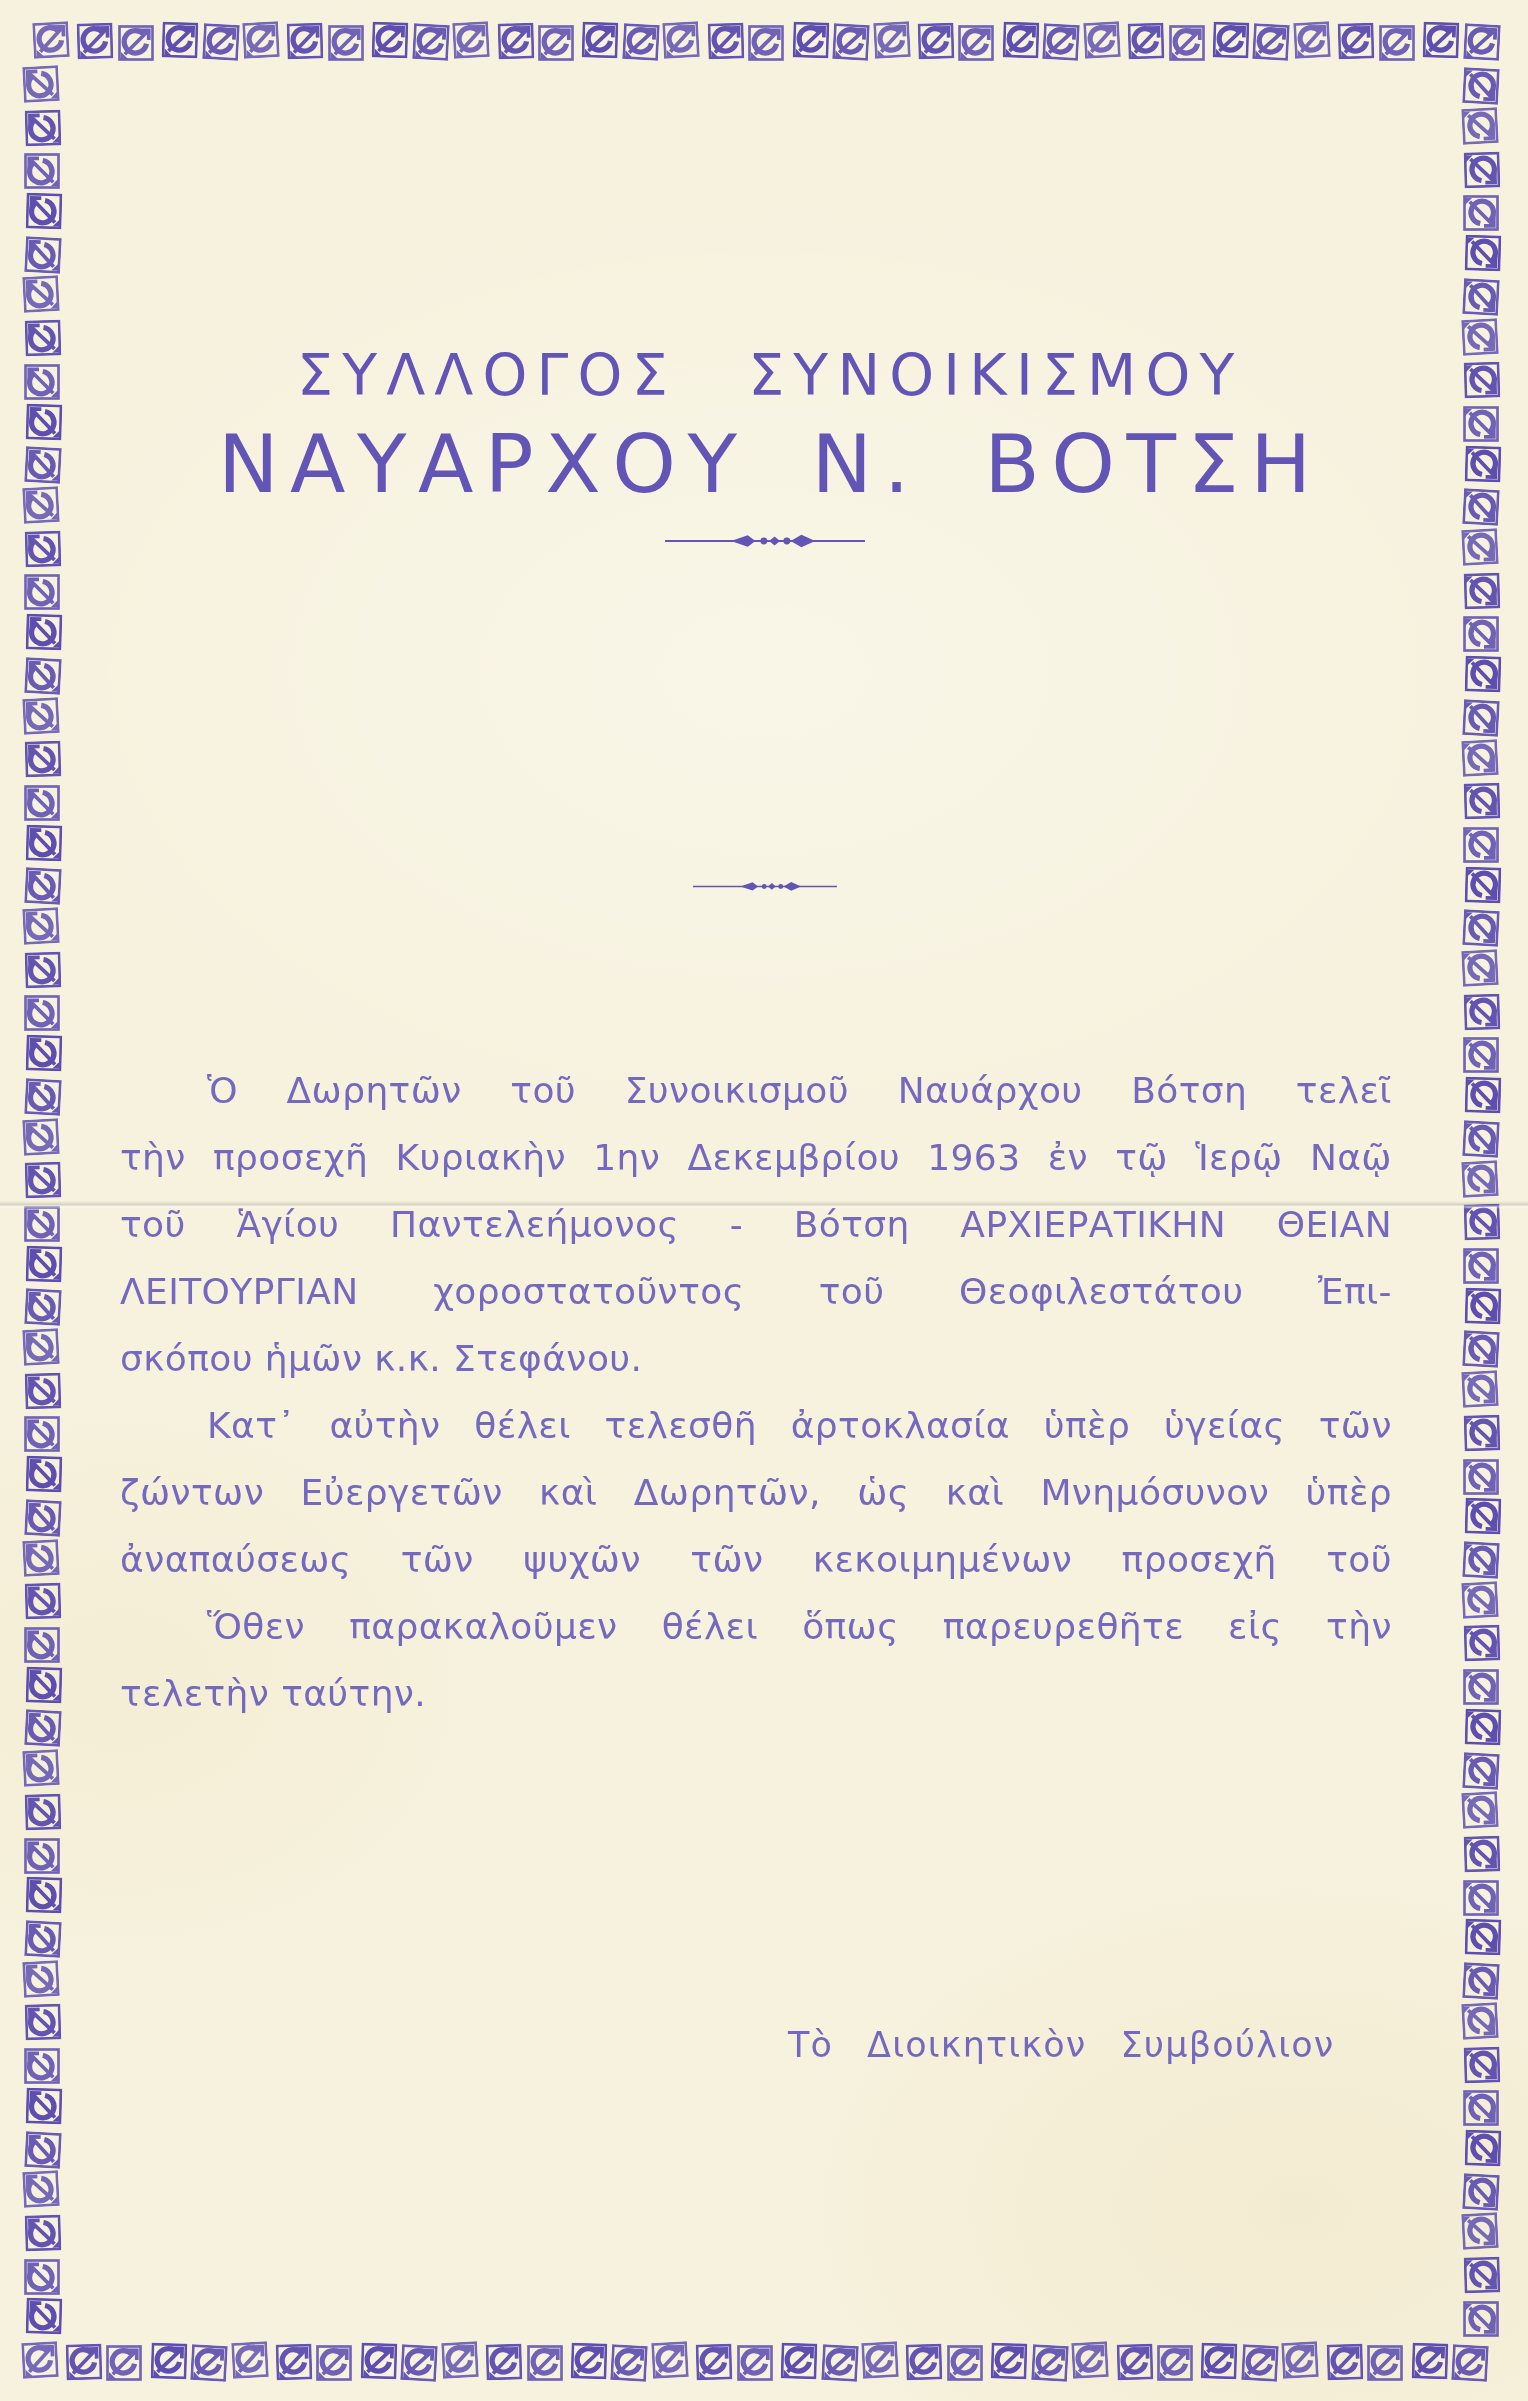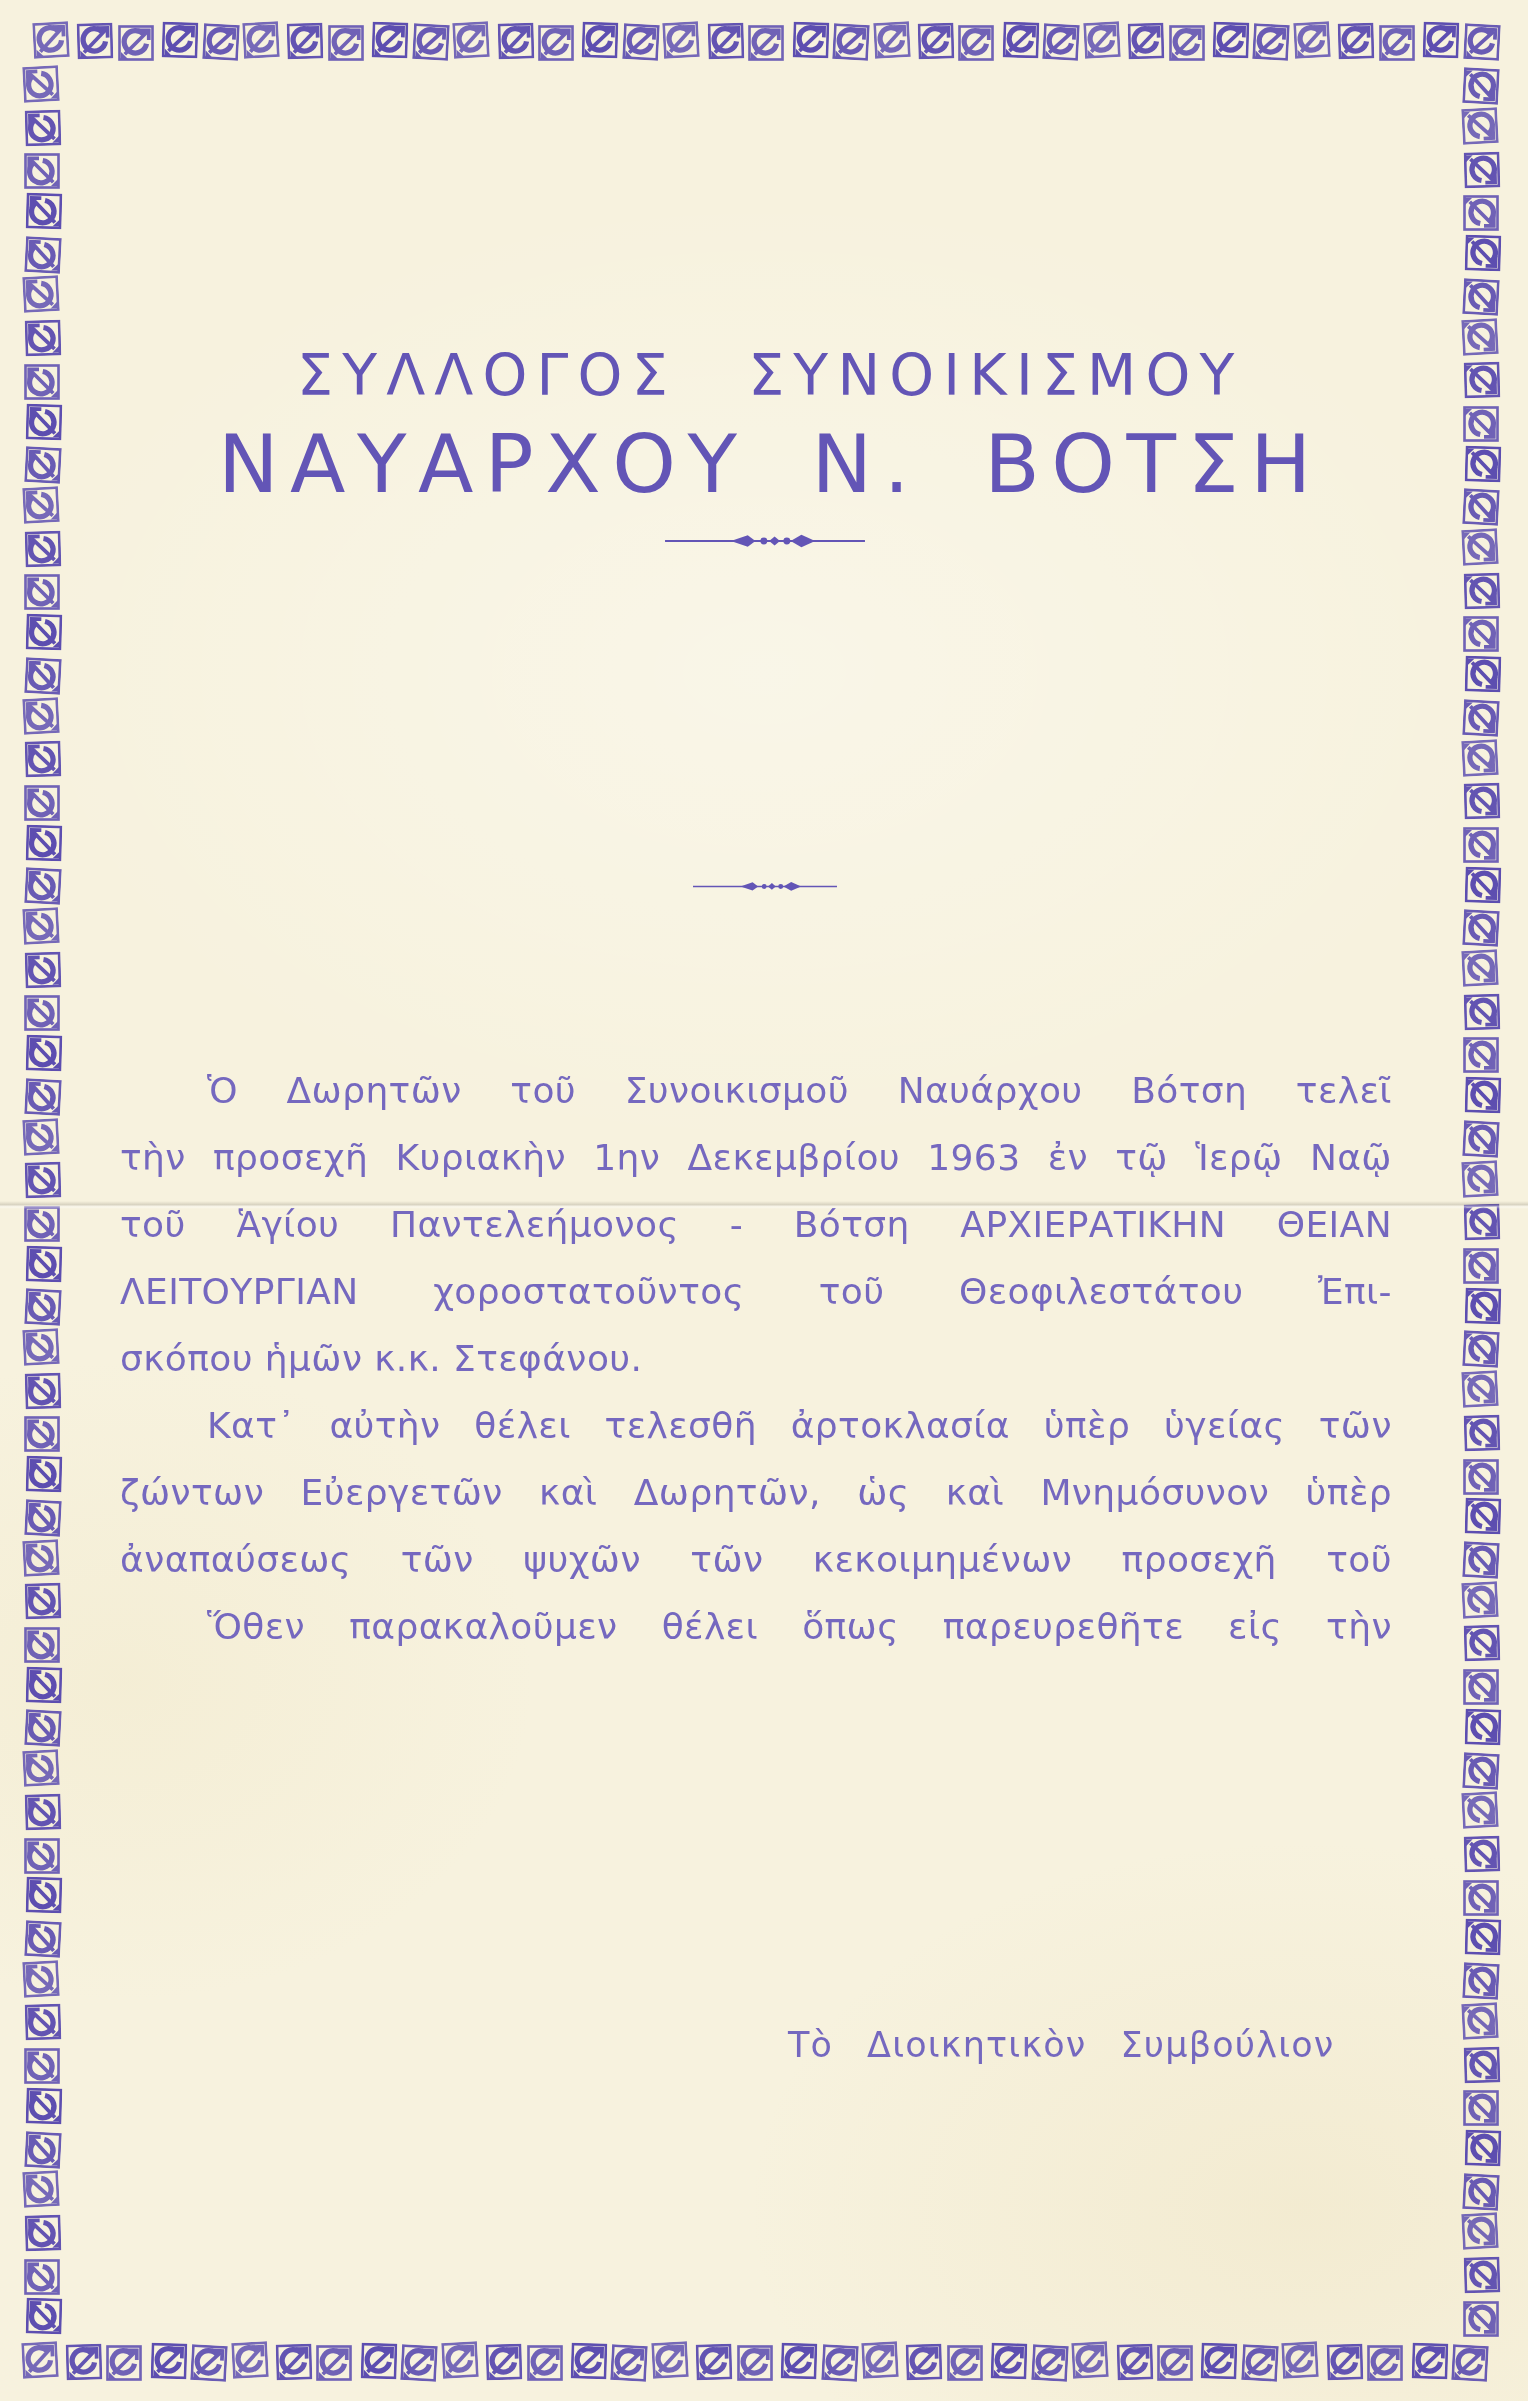--- a/index.html
+++ b/index.html
@@ -1750,20 +1750,21 @@
       <div>
         <div class="line justify indent">
           <span>Ὅθεν</span>
           <span>παρακαλοῦμεν</span>
           <span>θέλει</span>
           <span>ὅπως</span>
           <span>παρευρεθῆτε</span>
           <span>εἰς</span>
           <span>τὴν</span>
         </div>
+        <div class="line block">τελετὴν ταύτην.</div>
       </div>
     </div>
 
   <div class="signature">Τὸ Διοικητικὸν Συμβούλιον</div>
 
   <div class="crease"></div>
 
 </div>
 
 

